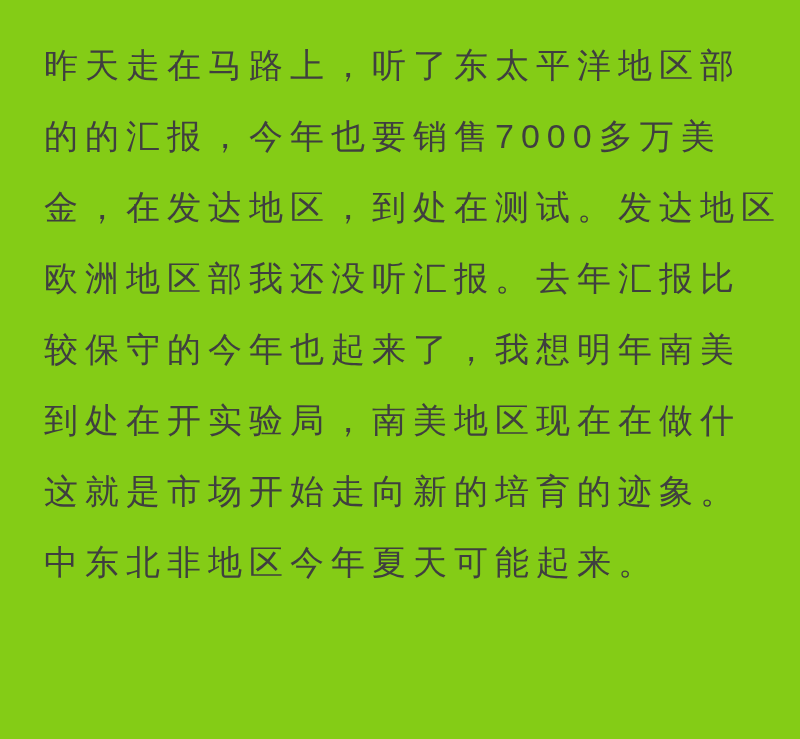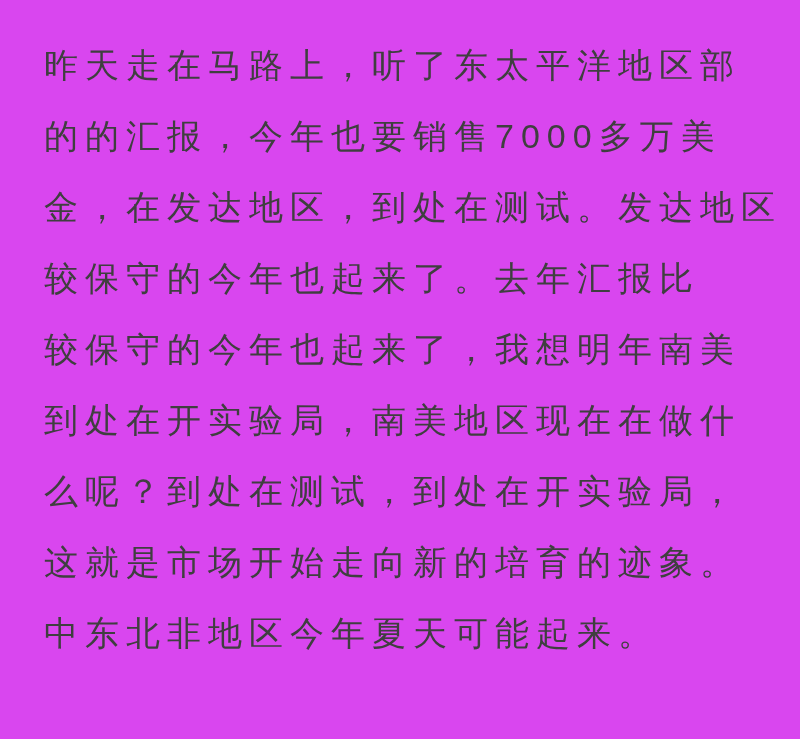--- a/index.html
+++ b/index.html
@@ -11,39 +11,38 @@
     width: 800px;
     height: 739px;
     overflow: hidden;
     font-family: "Liberation Sans", sans-serif;
   }
   .article {
     box-sizing: border-box;
     width: 800px;
     height: 739px;
     padding: 30px 30px 0 44px;
-    background: #d946ef;
+    background: #84cc16;
   }
   .text-line {
     font-size: 34px;
     line-height: 71px;
     height: 71px;
     letter-spacing: 7px;
     color: #3f3f3f;
     font-weight: 400;
     white-space: nowrap;
     text-align: left;
   }
 </style>
 </head>
 <body>
 
 <div class="article">
   <div class="text-line">昨天走在马路上，听了东太平洋地区部</div>
   <div class="text-line">的的汇报，今年也要销售7000多万美</div>
   <div class="text-line">金，在发达地区，到处在测试。发达地区</div>
-  <div class="text-line">较保守的今年也起来了。去年汇报比</div>
+  <div class="text-line">欧洲地区部我还没听汇报。去年汇报比</div>
   <div class="text-line">较保守的今年也起来了，我想明年南美</div>
   <div class="text-line">到处在开实验局，南美地区现在在做什</div>
-  <div class="text-line">么呢？到处在测试，到处在开实验局，</div>
   <div class="text-line">这就是市场开始走向新的培育的迹象。</div>
   <div class="text-line">中东北非地区今年夏天可能起来。</div>
 </div>
 
 </body></html>

